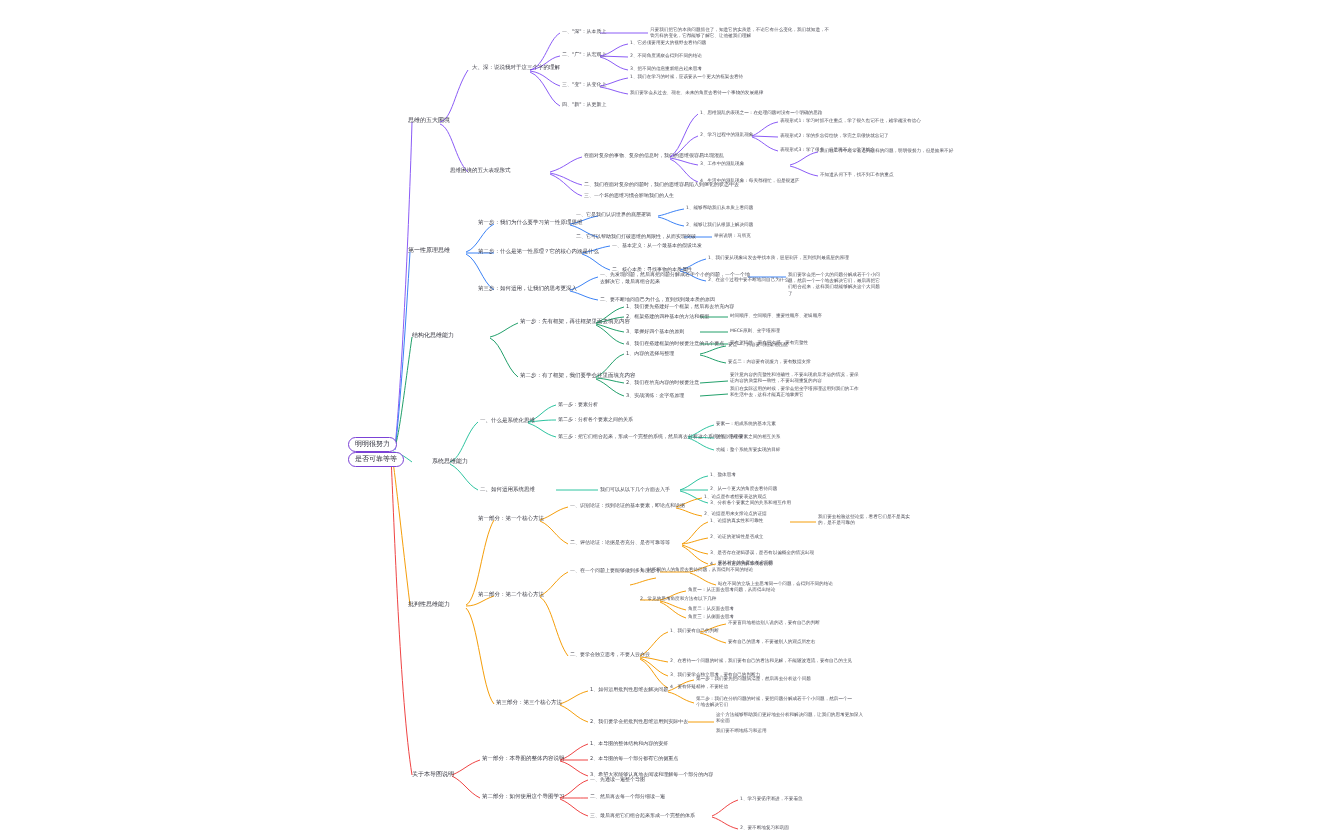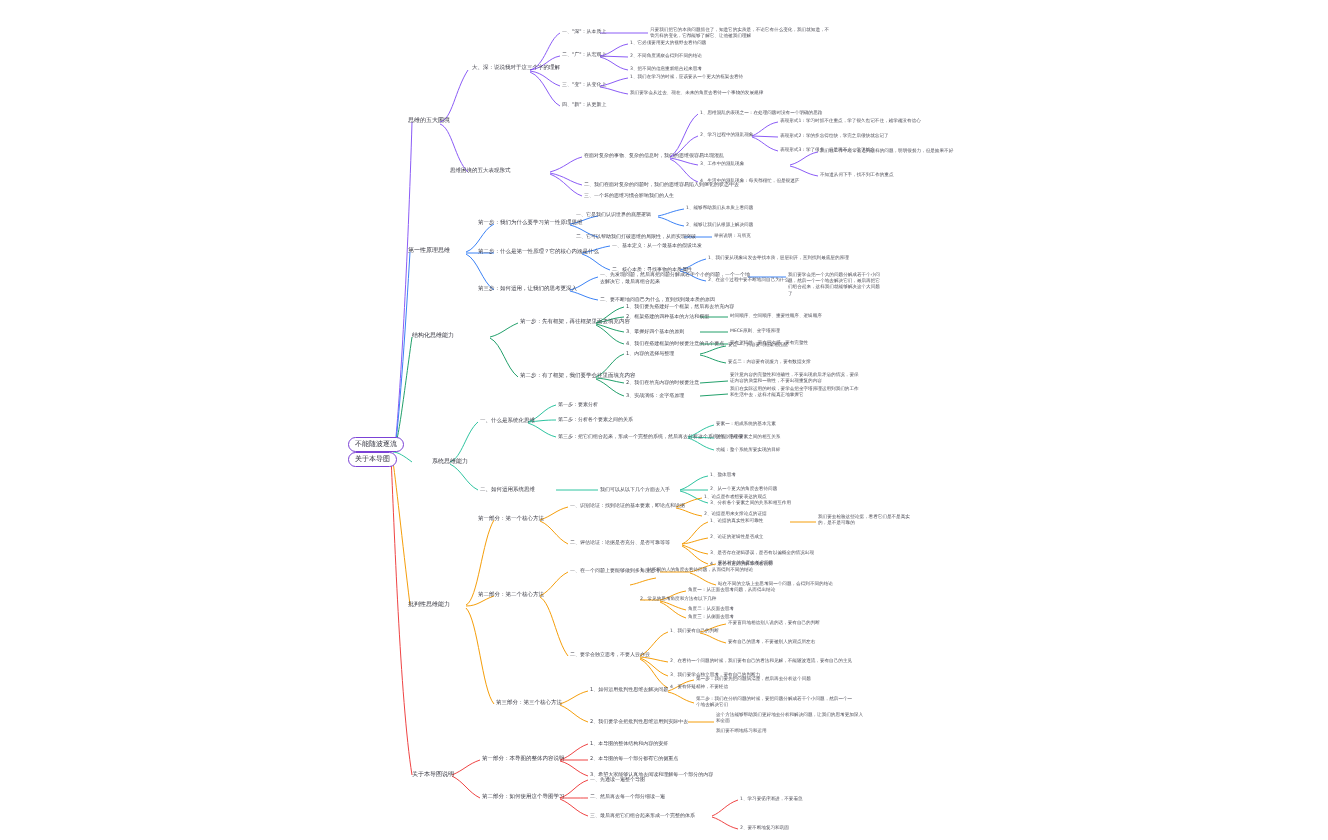--- a/index.html
+++ b/index.html
@@ -167,22 +167,22 @@
       <path d="M560 761 C 572 764 576 772 588 776" stroke="#ef4444"></path>
 
       <path d="M560 798 C 572 794 576 784 588 780" stroke="#ef4444"></path>
       <path d="M560 798 C 572 798 576 798 588 798" stroke="#ef4444"></path>
       <path d="M560 799 C 572 804 576 812 588 816" stroke="#ef4444"></path>
       <path d="M712 816 C 722 812 726 804 738 800" stroke="#ef4444"></path>
       <path d="M712 817 C 722 820 726 826 738 829" stroke="#ef4444"></path>
     </g>
   </svg>
 
-  <div class="node root" style="left:348px;top:437px;">不能随波逐流</div>
-  <div class="node root r2" style="left:348px;top:452px;">关于本导图</div>
+  <div class="node root" style="left:348px;top:437px;">明明很努力</div>
+  <div class="node root r2" style="left:348px;top:452px;">是否可靠等等</div>
 
   <div class="node l1" style="left:408px;top:116px;">思维的五大困境</div>
 
   <div class="node l2" style="left:472px;top:64px;">大、深：说说我对于这三个字的理解</div>
 
   <div class="node l3" style="left:562px;top:28px;">一、"深"：从本质上</div>
   <div class="node l4 two-line" style="left:650px;top:27px;width:180px;white-space:normal;">只要我们把它的本质问题抓住了，知道它的实质是，不论它有什么变化，我们就知道，不管怎样的变化，它都能够了解它、让他被我们理解</div>
 
   <div class="node l3" style="left:562px;top:51px;">二、"广"：从宏观上</div>
   <div class="node l4" style="left:630px;top:40px;">1、它必须要用更大的视野去看待问题</div>

